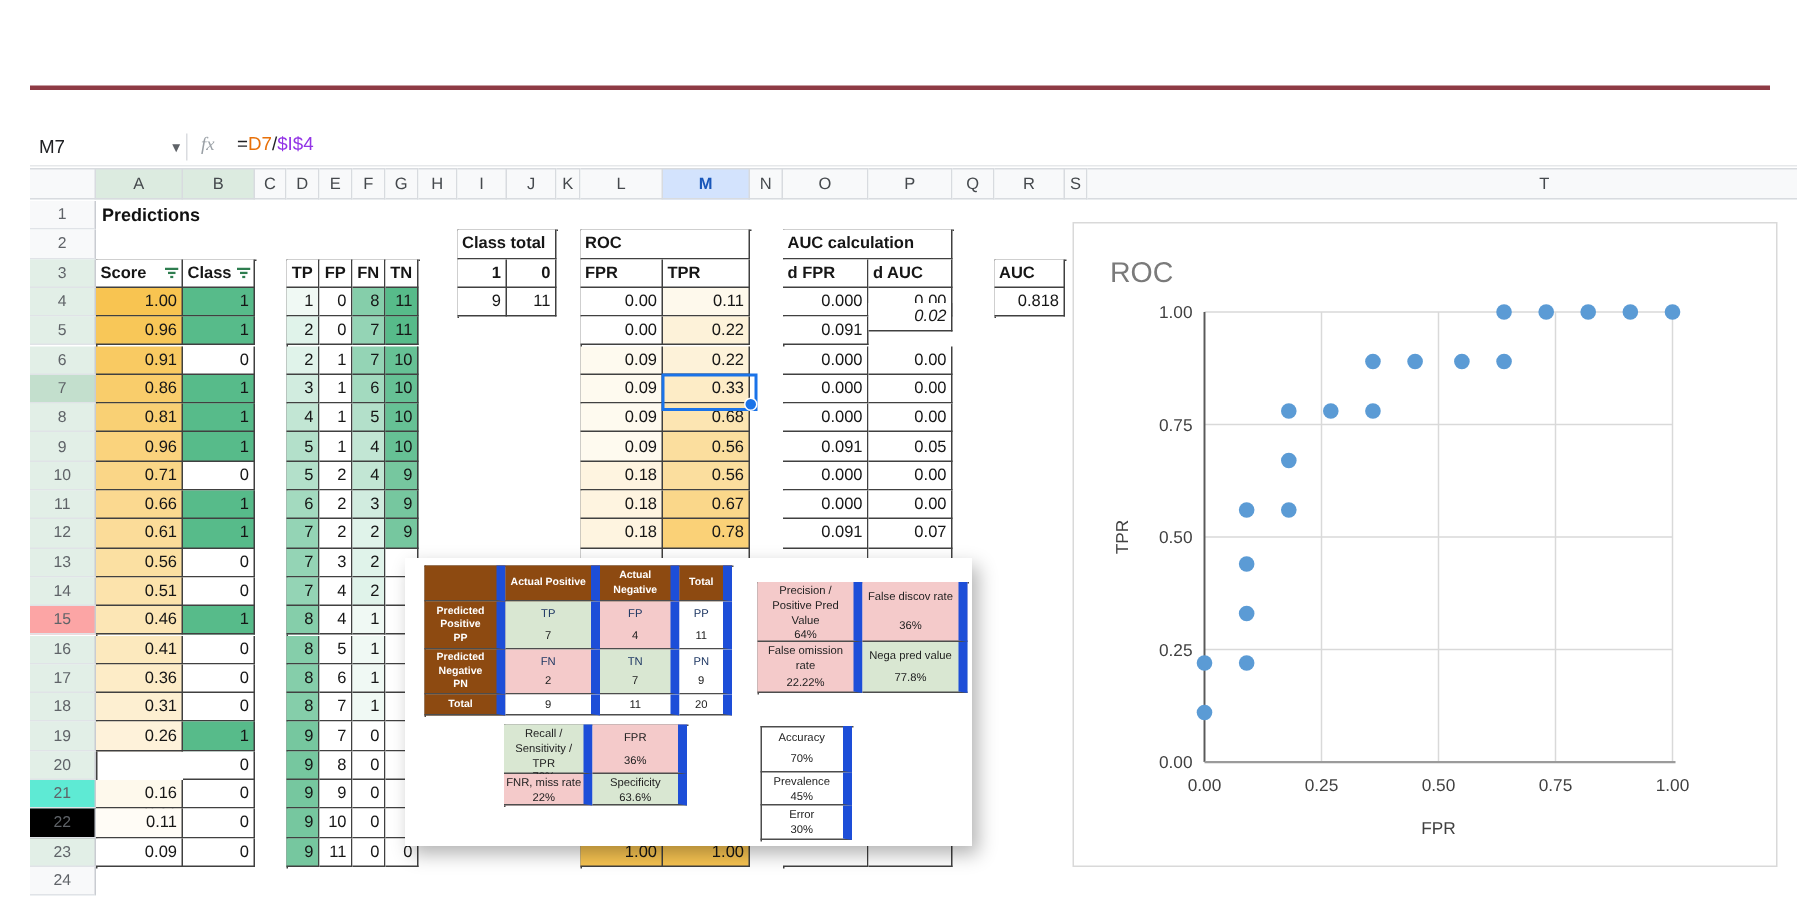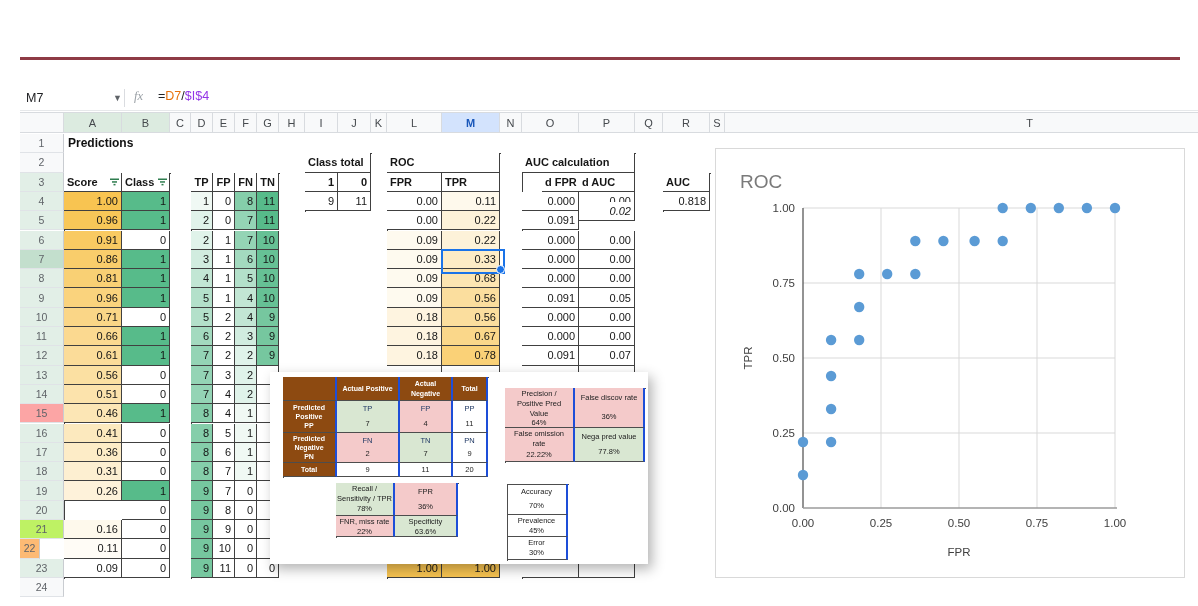--- a/index.html
+++ b/index.html
@@ -18,21 +18,21 @@
   .tbl{position:absolute;border-left:1px solid #404040;border-top:1px solid #404040;}
   .right{justify-content:flex-end;padding-right:3px;}
   .left{justify-content:flex-start;padding-left:3px;}
   .center{justify-content:center;}
   .bold{font-weight:bold;}
   #predictions-label{position:absolute;left:68px;top:136px;font-size:12px;font-weight:bold;color:#111;}
   #selection-box{position:absolute;border:2px solid #1a73e8;background:transparent;pointer-events:none;}
   #fill-handle{position:absolute;width:9px;height:9px;border-radius:50%;background:#1a73e8;border:1px solid #fff;box-sizing:border-box;}
   #overlay{position:absolute;left:270px;top:372px;width:378px;height:192px;background:#fff;box-shadow:4px 5px 12px rgba(0,0,0,0.3);}
   .otbl{position:absolute;border-left:1px solid #4d4d4d;border-top:1px solid #4d4d4d;}
-  .ocell{position:absolute;box-sizing:border-box;border-right:2px solid #1d4ed8;border-bottom:1px solid #4d4d4d;font-size:7.5px;line-height:1.3;color:#222;display:flex;flex-direction:column;justify-content:space-around;align-items:center;text-align:center;white-space:pre-line;padding:1px;}
+  .ocell{position:absolute;box-sizing:border-box;border-right:6px solid #1d4ed8;border-bottom:1px solid #4d4d4d;font-size:7.5px;line-height:1.3;color:#222;display:flex;flex-direction:column;justify-content:space-around;align-items:center;text-align:center;white-space:pre-line;padding:1px;}
   .ohead{background:#8d4a11;color:#fff;font-weight:bold;font-size:7px;}
   #chart{position:absolute;left:715px;top:148px;width:470px;height:430px;background:#fff;border:1px solid #d9d9d9;box-sizing:border-box;}
   svg text{font-family:"Liberation Sans",sans-serif;}
 </style>
 </head>
 <body>
 
 <div id="stage">
   <div id="title-rule"></div>
 
@@ -82,22 +82,22 @@
       <div class="rhead" style="left: 20px; top: 327px; width: 44px; height: 19.3px; background: rgb(226, 239, 231);">11</div>
       <div class="rhead" style="left: 20px; top: 346.3px; width: 44px; height: 19.3px; background: rgb(226, 239, 231);">12</div>
       <div class="rhead" style="left: 20px; top: 365.6px; width: 44px; height: 19.3px; background: rgb(226, 239, 231);">13</div>
       <div class="rhead" style="left: 20px; top: 384.9px; width: 44px; height: 19.3px; background: rgb(226, 239, 231);">14</div>
       <div class="rhead" style="left: 20px; top: 404.2px; width: 44px; height: 19.3px; background: #fca5a5;">15</div>
       <div class="rhead" style="left: 20px; top: 423.5px; width: 44px; height: 19.3px; background: rgb(226, 239, 231);">16</div>
       <div class="rhead" style="left: 20px; top: 442.8px; width: 44px; height: 19.3px; background: rgb(226, 239, 231);">17</div>
       <div class="rhead" style="left: 20px; top: 462.1px; width: 44px; height: 19.3px; background: rgb(226, 239, 231);">18</div>
       <div class="rhead" style="left: 20px; top: 481.4px; width: 44px; height: 19.3px; background: rgb(226, 239, 231);">19</div>
       <div class="rhead" style="left: 20px; top: 500.7px; width: 44px; height: 19.3px; background: rgb(226, 239, 231);">20</div>
-      <div class="rhead" style="left: 20px; top: 520px; width: 44px; height: 19.3px; background: #bef264;">21</div>
-      <div class="rhead" style="left: 20px; top: 539.3px; width: 20px; height: 19.3px; background: #fdba74;">22</div>
+      <div class="rhead" style="left: 20px; top: 520px; width: 44px; height: 19.3px; background: #5eead4;">21</div>
+      <div class="rhead" style="left: 20px; top: 539.3px; width: 44px; height: 19.3px; background: #000000;">22</div>
       <div class="rhead" style="left: 20px; top: 558.6px; width: 44px; height: 19.3px; background: rgb(226, 239, 231);">23</div>
       <div class="rhead" style="left: 20px; top: 577.9px; width: 44px; height: 19.3px;">24</div>
     </div>
 
   <div id="predictions-label">Predictions</div>
   <div id="sheet-tables">
       <div class="tbl" style="left: 64px; top: 172.6px; width: 106px; height: 405.3px;"></div>
       <div class="cell bold" style="left: 64px; top: 172.6px; width: 58px; height: 19.3px; justify-content: space-between; padding: 0px 2px 0px 3px;">
         <span>Score</span>
         <svg width="9" height="8" viewBox="0 0 9 8">
@@ -284,21 +284,21 @@
       <div class="cell right" style="left: 387px; top: 500.7px; width: 55px; height: 19.3px;"></div>
       <div class="cell right" style="left: 442px; top: 500.7px; width: 58px; height: 19.3px;"></div>
       <div class="cell right" style="left: 387px; top: 520px; width: 55px; height: 19.3px;"></div>
       <div class="cell right" style="left: 442px; top: 520px; width: 58px; height: 19.3px;"></div>
       <div class="cell right" style="left: 387px; top: 539.3px; width: 55px; height: 19.3px;"></div>
       <div class="cell right" style="left: 442px; top: 539.3px; width: 58px; height: 19.3px;"></div>
       <div class="cell right" style="left: 387px; top: 558.6px; width: 55px; height: 19.3px; background: rgb(248, 196, 81);">1.00</div>
       <div class="cell right" style="left: 442px; top: 558.6px; width: 58px; height: 19.3px; background: rgb(248, 196, 81);">1.00</div>
       <div class="tbl" style="left: 522px; top: 153.3px; width: 113px; height: 424.6px;"></div>
       <div class="cell bold left" style="left: 522px; top: 153.3px; width: 113px; height: 19.3px;">AUC calculation</div>
-      <div class="cell bold left" style="left: 522px; top: 172.6px; width: 57px; height: 19.3px; margin-left: 20px;">d FPR</div>
+      <div class="cell bold left" style="left: 522px; top: 172.6px; width: 57px; height: 19.3px;">d FPR</div>
       <div class="cell bold left" style="left: 579px; top: 172.6px; width: 56px; height: 19.3px;">d AUC</div>
       <div class="cell right" style="left: 522px; top: 191.9px; width: 57px; height: 19.3px;">0.000</div>
       <div class="cell right" style="left: 579px; top: 191.9px; width: 56px; height: 19.3px;">0.00</div>
       <div class="cell right" style="left: 522px; top: 211.2px; width: 57px; height: 19.3px;">0.091</div>
       <div class="cell right" style="left: 579px; top: 202px; width: 56px; height: 19.3px; font-style: italic;">0.02</div>
       <div class="cell right" style="left: 522px; top: 230.5px; width: 57px; height: 19.3px;">0.000</div>
       <div class="cell right" style="left: 579px; top: 230.5px; width: 56px; height: 19.3px;">0.00</div>
       <div class="cell right" style="left: 522px; top: 249.8px; width: 57px; height: 19.3px;">0.000</div>
       <div class="cell right" style="left: 579px; top: 249.8px; width: 56px; height: 19.3px;">0.00</div>
       <div class="cell right" style="left: 522px; top: 269.1px; width: 57px; height: 19.3px;">0.000</div>

